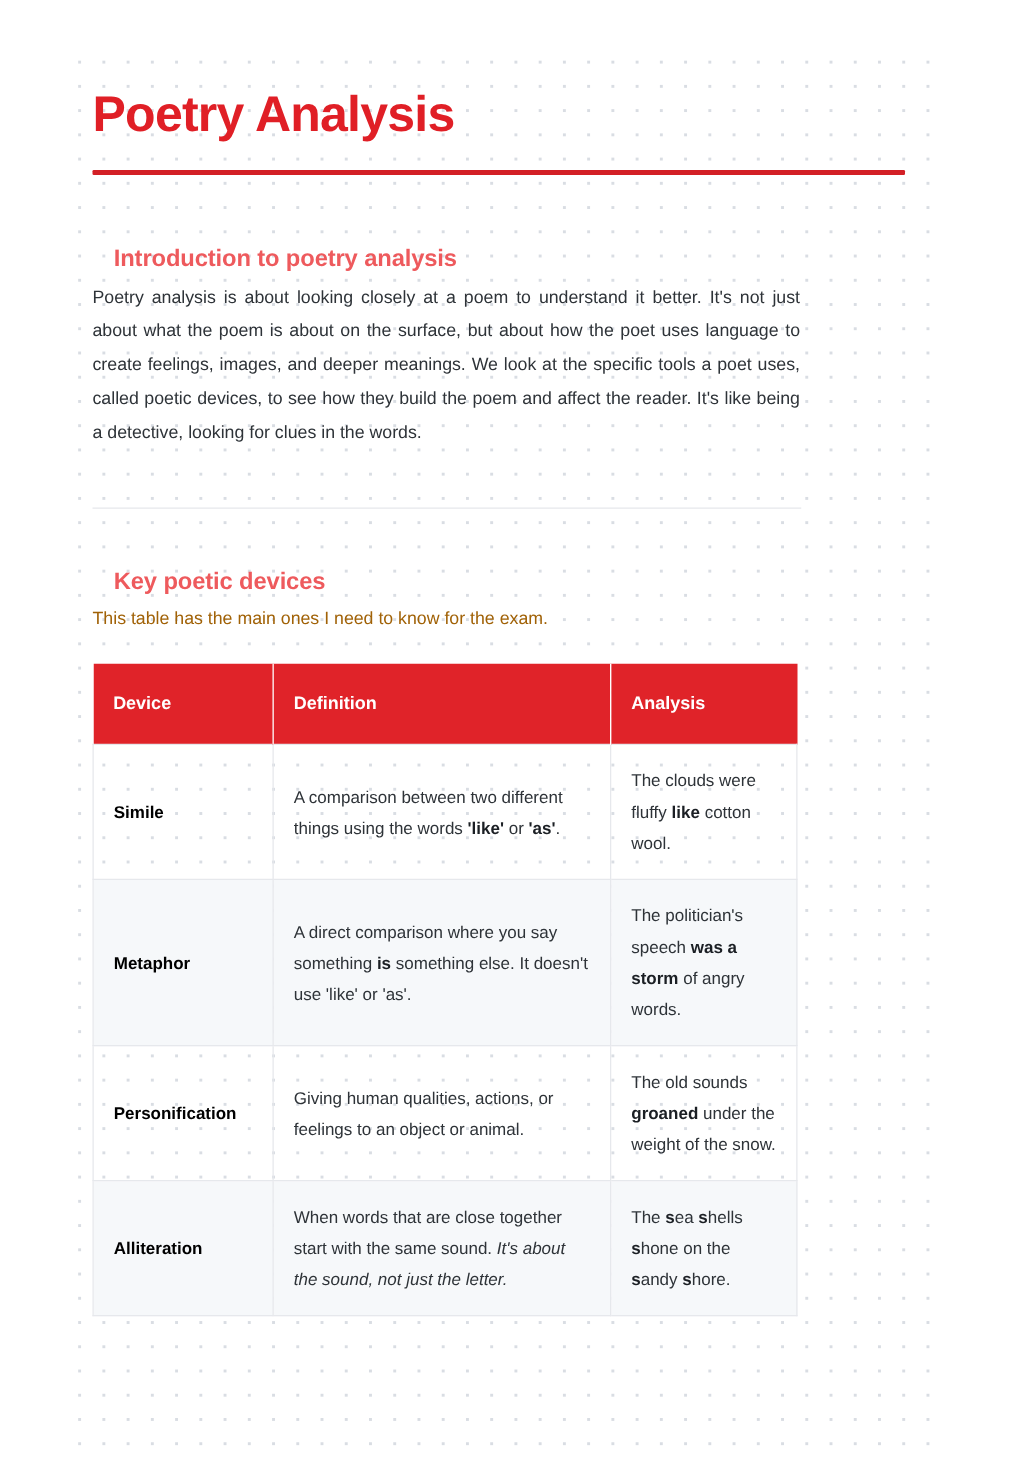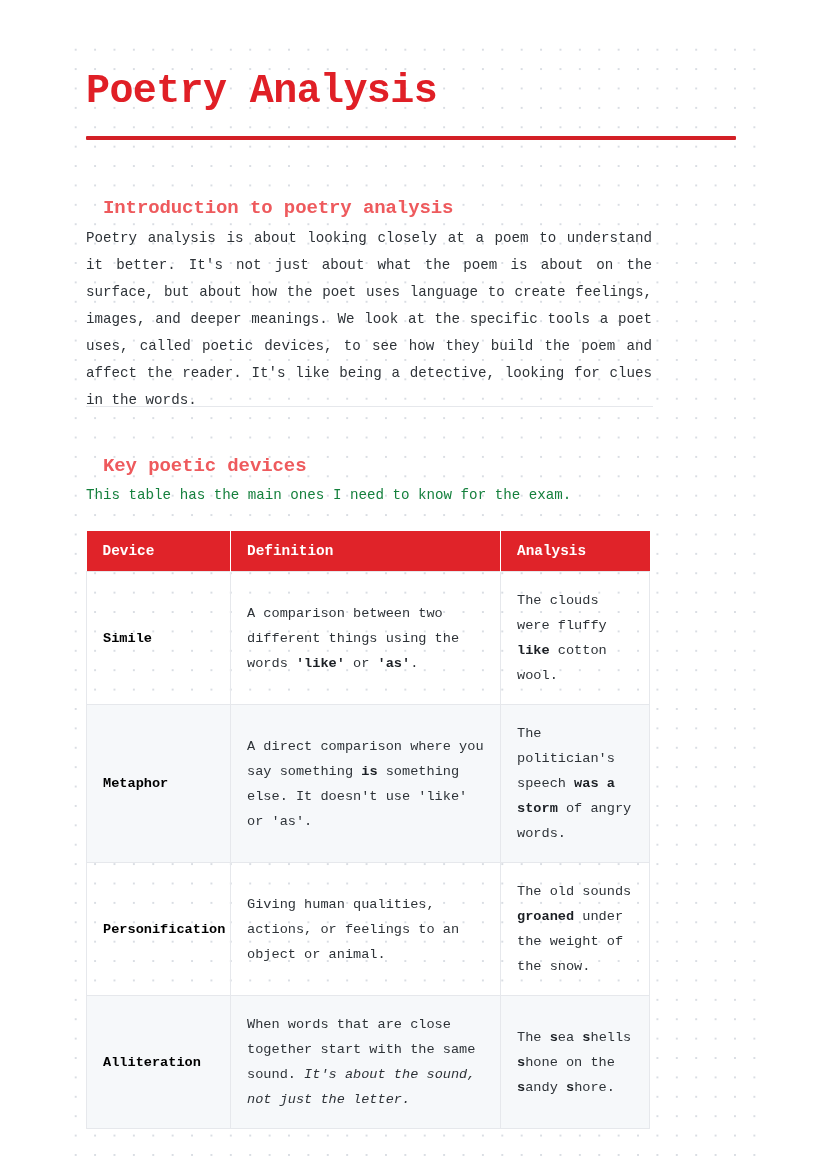--- a/index.html
+++ b/index.html
@@ -11,26 +11,25 @@
     width: 828px;
     height: 1171px;
     overflow: hidden;
     font-family: "Liberation Sans", sans-serif;
     position: relative;
   }
 
   
   #page {
     position: absolute;
-    left: 16px; top: 0;
+    left: 4px; top: 0;
     width: 744px;
     height: 1171px;
     background: #ffffff;
     overflow: hidden;
-    font-family: Liberation Mono, monospace;
   }
   #dotgrid {
     position: absolute;
     left: 48px;
     top: 36px;
     width: 780px;
     height: 1135px;
     background-color: #ffffff;
     background-image: radial-gradient(#d9dde3 1.1px, transparent 1.2px);
     background-size: 19.4px 19.4px;
@@ -109,21 +108,21 @@
   }
   #intro-paragraph { top: 225px; }
 
   .lead-text {
     position: absolute;
     left: 0;
     top: 482px;
     margin: 0;
     font-size: 14.2px;
     line-height: 27px;
-    color: #15803d;
+    color: #a16207;
   }
 
   .divider {
     position: absolute;
     left: 0;
     top: 406px;
     width: 567px;
     height: 1px;
     background: #e6e8ec;
   }
@@ -137,21 +136,21 @@
     border-collapse: collapse;
     table-layout: fixed;
     font-size: 13.6px;
   }
   .devices-table th {
     background: #e02329;
     color: #ffffff;
     font-size: 14.4px;
     font-weight: bold;
     text-align: left;
-    padding: 12px 16px;
+    padding: 24px 16px;
     border-right: 1px solid #ffffff;
     vertical-align: middle;
   }
   .devices-table th:last-child { border-right: none; }
   .devices-table td {
     padding: 16px 16px;
     vertical-align: middle;
     border: 1px solid #e6e8ec;
     color: #2e3338;
     line-height: 25px;

